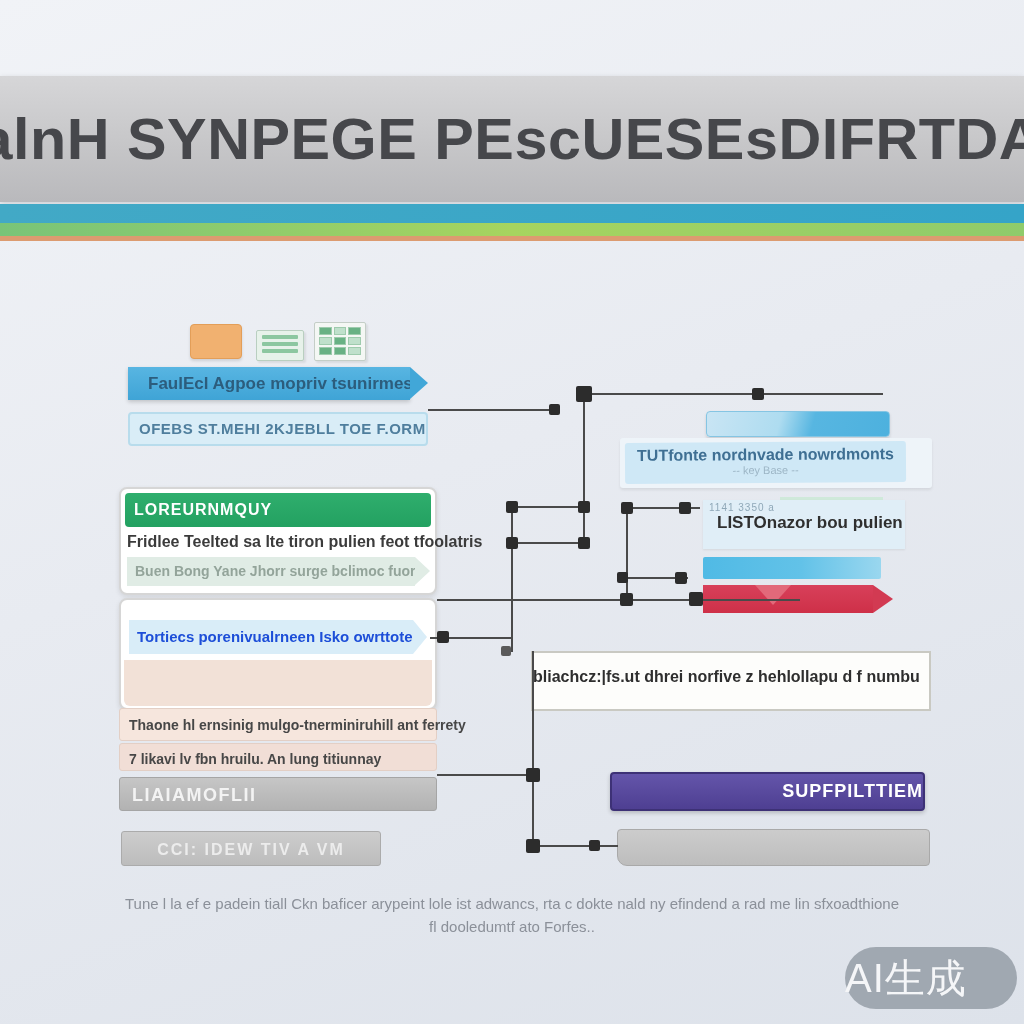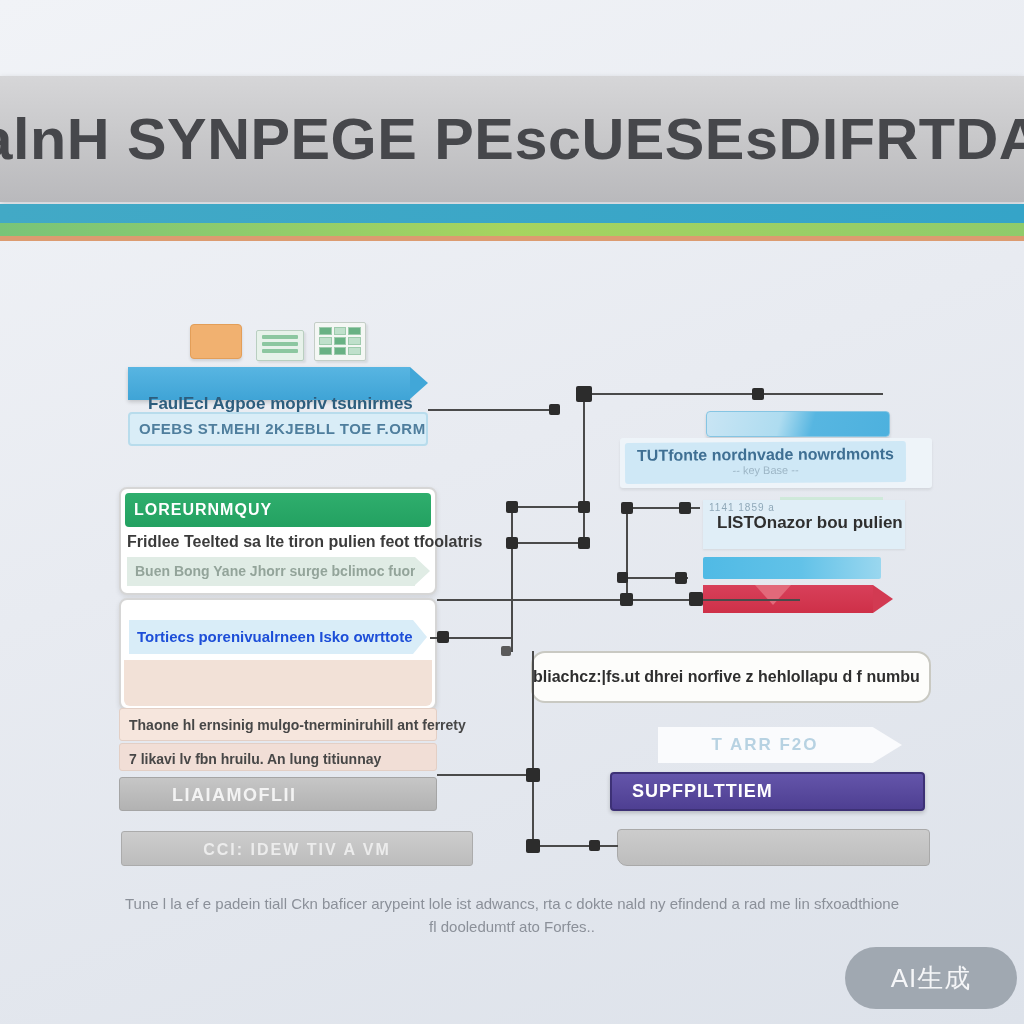--- a/index.html
+++ b/index.html
@@ -25,21 +25,21 @@
   .icon-grid{left:314px;top:322px;width:52px;height:39px;background:#f4f7f4;border:1px solid #c4cec7;border-radius:2px;box-shadow:2px 2px 2px rgba(0,0,0,.08);padding:4px;}
   .icon-grid .row{display:flex;gap:2px;margin-bottom:2px;}
   .icon-grid .c{flex:1;height:6px;background:#bfe0cb;border:1px solid #9ecbad;}
   .icon-grid .c.dk{background:#69b184;}
 
   
   .arrow-blue{left:128px;top:367px;width:282px;height:33px;background:linear-gradient(180deg,#58b5e2,#3fa4d6);
     box-shadow:0 2px 4px rgba(0,0,0,.18);}
   .arrow-blue:after{content:"";position:absolute;right:-18px;top:0;border-top:16.5px solid transparent;
     border-bottom:16.5px solid transparent;border-left:18px solid #41a7d8;}
-  .arrow-blue .t{line-height:33px;padding-left:20px;font-size:17px;font-weight:bold;color:#2c5d7d;white-space:nowrap;margin-top:20px;}
+  .arrow-blue .t{line-height:33px;padding-left:20px;font-size:17px;font-weight:bold;color:#2c5d7d;white-space:nowrap;}
   .box-ltblue{left:128px;top:412px;width:300px;height:34px;background:#d9edf7;border:2px solid #b8dcec;border-radius:4px;}
   .box-ltblue .t{line-height:30px;padding-left:9px;font-size:15px;font-weight:bold;color:#4f7e9d;letter-spacing:.5px;white-space:nowrap;}
 
   .card{background:#fff;border:2px solid #d6d6d6;border-radius:8px;box-shadow:0 2px 5px rgba(0,0,0,.10);}
   .card-green{left:119px;top:487px;width:318px;height:108px;}
   .hdr-green{left:4px;top:4px;width:306px;height:34px;background:linear-gradient(180deg,#2fae6d,#23a161);border-radius:4px;}
   .hdr-green .t{line-height:34px;padding-left:9px;font-size:16px;font-weight:bold;color:#fff;letter-spacing:1px;}
   .line-dark{left:6px;top:44px;width:306px;font-size:16px;font-weight:bold;color:#3b3b3b;white-space:nowrap;}
   .arrow-ltgreen{left:6px;top:68px;width:288px;height:29px;background:#e0ece5;}
   .arrow-ltgreen:after{content:"";position:absolute;right:-15px;top:0;border-top:14.5px solid transparent;
@@ -51,61 +51,61 @@
   .bar-ltblue:after{content:"";position:absolute;right:-14px;top:0;border-top:17px solid transparent;
     border-bottom:17px solid transparent;border-left:14px solid #d9edf8;}
   .bar-ltblue .t{line-height:34px;padding-left:8px;font-size:15px;font-weight:bold;color:#1d4ed8;white-space:nowrap;}
   .block-beige{left:3px;top:60px;width:308px;height:46px;background:#f2e1d7;border-radius:0 0 6px 6px;}
 
   .row-pink1{left:119px;top:708px;width:318px;height:33px;background:#f6e6dd;border:1px solid #e3cfc5;border-radius:3px;}
   .row-pink2{left:119px;top:743px;width:318px;height:28px;background:#f1ded6;border:1px solid #e3cfc5;border-radius:3px;}
   .row-pink1 .t,.row-pink2 .t{line-height:30px;padding-left:9px;font-size:14px;font-weight:bold;color:#474747;white-space:nowrap;}
   .row-pink1 .t{line-height:32px;}
   .row-gray1{left:119px;top:777px;width:318px;height:34px;background:linear-gradient(180deg,#c6c6c6,#b2b2b2);border:1px solid #a5a5a5;border-radius:3px;}
-  .row-gray1 .t{line-height:34px;padding-left:12px;font-size:18px;font-weight:bold;color:#f3f3f3;letter-spacing:1.5px;margin-left:40px;}
-  .row-gray2{left:121px;top:831px;width:352px;height:35px;background:linear-gradient(180deg,#cdcdcd,#bcbcbc);border:1px solid #ababab;border-radius:3px;}
+  .row-gray1 .t{line-height:34px;padding-left:12px;font-size:18px;font-weight:bold;color:#f3f3f3;letter-spacing:1.5px;}
+  .row-gray2{left:121px;top:831px;width:260px;height:35px;background:linear-gradient(180deg,#cdcdcd,#bcbcbc);border:1px solid #ababab;border-radius:3px;}
   .row-gray2 .t{line-height:35px;text-align:center;font-size:16px;font-weight:bold;color:#ececec;letter-spacing:2px;}
 
   
   .bar-bluegrad{left:706px;top:411px;width:184px;height:26px;border:1px solid #85c5e3;border-radius:4px;
     background:linear-gradient(105deg,#c9e5f4 0%,#aedcf0 40%,#57b6e1 58%,#4db1de 100%);box-shadow:0 2px 3px rgba(0,0,0,.12);}
   .panel-rinfo{left:620px;top:438px;width:312px;height:50px;background:#eef4f9;border-radius:3px;box-shadow:0 2px 3px rgba(0,0,0,.08);}
   .box-rinfo{left:625px;top:442px;width:281px;height:41px;background:#cfe8f6;border-radius:3px;transform:rotate(-.4deg);}
   .box-rinfo .t1{display:block;text-align:center;margin-top:4px;font-size:16px;font-weight:bold;color:#3f6f93;white-space:nowrap;}
   .box-rinfo .t2{display:block;text-align:center;font-size:11px;color:#9db6c6;}
   .grn-corner{left:780px;top:497px;width:103px;height:17px;background:#cfe9da;}
   .box-list{left:703px;top:500px;width:202px;height:49px;background:#e0eef7;box-shadow:0 1px 2px rgba(0,0,0,.08);}
   .box-list .small{display:block;padding:2px 0 0 6px;font-size:10px;color:#8fa8b8;letter-spacing:1px;}
   .box-list .main{display:block;padding-left:14px;font-size:17px;font-weight:bold;color:#2f2f2f;white-space:nowrap;}
   .bar-blue2{left:703px;top:557px;width:178px;height:22px;border-radius:2px;
     background:linear-gradient(90deg,#50bae5 0%,#62c2e8 55%,#9ad7ef 100%);}
   .arrow-red{left:703px;top:585px;width:170px;height:28px;background:linear-gradient(180deg,#d8405a,#ce3048);}
   .arrow-red:after{content:"";position:absolute;right:-20px;top:0;border-top:14px solid transparent;
     border-bottom:14px solid transparent;border-left:20px solid #d23a52;}
   .red-notch{left:755px;top:585px;width:0;height:0;border-left:18px solid transparent;border-right:18px solid transparent;border-top:20px solid #e2697a;}
-  .box-white{left:531px;top:651px;width:400px;height:52px;background:#fdfdfb;border:2px solid #c9c9c2;border-radius:14px;}
+  .box-white{left:531px;top:651px;width:400px;height:60px;background:#fdfdfb;border:2px solid #c9c9c2;border-radius:0;}
   .box-white .t{line-height:48px;text-align:right;padding-right:10px;font-size:16px;font-weight:bold;color:#2e2e2e;white-space:nowrap;}
   .arrow-white{left:658px;top:727px;width:244px;height:36px;background:#fafbfd;
     clip-path:polygon(0 0,88% 0,100% 50%,88% 100%,0 100%);filter:drop-shadow(0 0 1.5px #c9d4dc) drop-shadow(0 2px 2px rgba(0,0,0,.10));}
   .arrow-white .t{line-height:36px;text-align:center;padding-right:30px;font-size:17px;font-weight:bold;color:#b7d2e2;letter-spacing:2px;}
   .hdr-purple{left:610px;top:772px;width:315px;height:39px;background:linear-gradient(180deg,#6455aa,#4e3f92);
     border:2px solid #3d3176;border-radius:4px;box-shadow:0 2px 4px rgba(0,0,0,.2);}
-  .hdr-purple .t{line-height:35px;padding-left:20px;font-size:18px;font-weight:bold;color:#fff;letter-spacing:1px;}
+  .hdr-purple .t{line-height:35px;padding-left:20px;font-size:18px;font-weight:bold;color:#fff;letter-spacing:1px;text-align:right;}
   .box-gray-empty{left:617px;top:829px;width:313px;height:37px;background:linear-gradient(180deg,#cccccc,#bdbdbd);
     border:1px solid #a9a9a9;border-radius:4px 4px 4px 10px;}
 
   
   .cl{position:absolute;background:#4a4a4a;}
   .nd{position:absolute;background:#2c2c2c;border-radius:2px;}
 
   
   .caption1{left:0;top:895px;width:1024px;text-align:center;font-size:15px;color:#8b9099;white-space:nowrap;}
   .caption2{left:0;top:918px;width:1024px;text-align:center;font-size:15px;color:#8b9099;}
   .watermark{left:845px;top:947px;width:172px;height:62px;border-radius:32px;background:rgba(151,159,169,.88);}
-  .watermark .t{line-height:62px;text-align:center;font-size:26px;color:#f5f6f8;letter-spacing:1px;}
+  .watermark .t{line-height:62px;font-size:40px;color:#f5f6f8;letter-spacing:1px;}
 </style>
 </head>
 <body>
 
 <div id="stage">
 
   <div class="abs banner">
     <div class="banner-title">alnH SYNPEGE PEscUESEsDIFRTDAN</div>
   </div>
   <div class="abs stripe-teal"></div>
@@ -174,31 +174,28 @@
   </div>
 
   <div class="abs bar-bluegrad"></div>
   <div class="abs panel-rinfo"></div>
   <div class="abs box-rinfo">
     <span class="t1">TUTfonte nordnvade nowrdmonts</span>
     <span class="t2">-- key Base --</span>
   </div>
   <div class="abs grn-corner"></div>
   <div class="abs box-list">
-    <span class="small">1141 1859 a</span>
+    <span class="small">1141 3350 a</span>
     <span class="main">LISTOnazor bou pulien</span>
   </div>
   <div class="abs bar-blue2"></div>
   <div class="abs arrow-red"></div>
   <div class="abs red-notch"></div>
   <div class="abs box-white">
     <div class="t">bliachcz:|fs.ut dhrei norfive z hehlollapu d f numbu</div>
-  </div>
-  <div class="abs arrow-white">
-    <div class="t">T ARR F2O</div>
   </div>
   <div class="abs hdr-purple">
     <div class="t">SUPFPILTTIEM</div>
   </div>
   <div class="abs box-gray-empty"></div>
 
   <div class="cl" style="left:583px;top:393px;width:300px;height:2px;"></div>
   <div class="cl" style="left:583px;top:393px;width:2px;height:152px;"></div>
   <div class="cl" style="left:428px;top:409px;width:127px;height:2px;"></div>
   <div class="cl" style="left:512px;top:506px;width:73px;height:2px;"></div>

